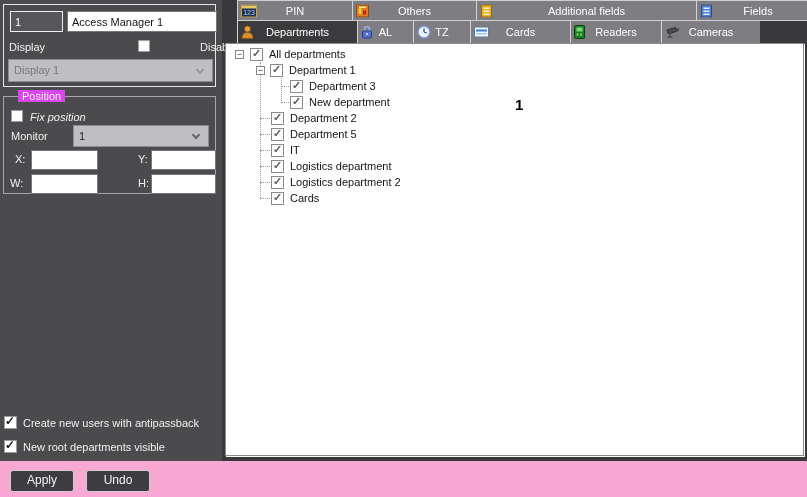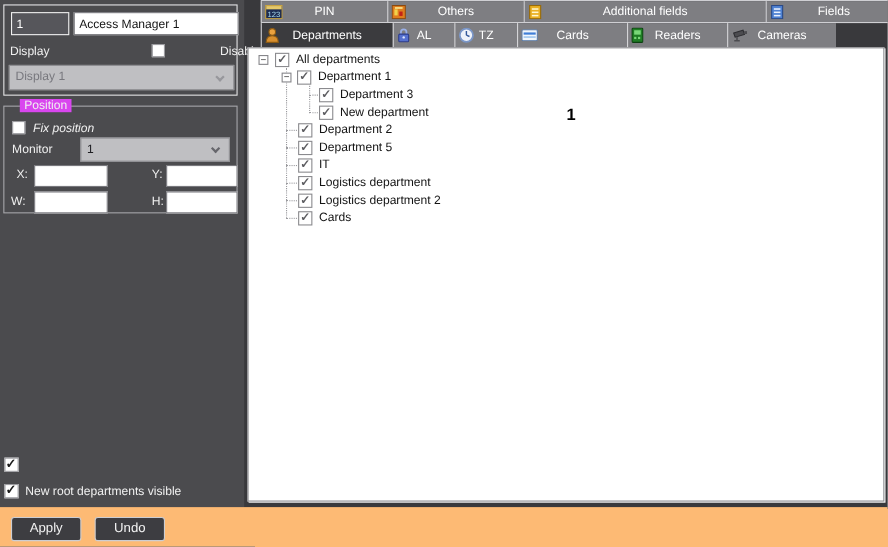--- a/index.html
+++ b/index.html
@@ -58,21 +58,21 @@
   #x-label { left:11px; top:56px; } #x-input { left:27px; top:53px; }
   #y-label { left:134px; top:56px; } #y-input { left:147px; top:53px; width:65px; }
   #w-label { left:6px; top:80px; } #w-input { left:27px; top:77px; }
   #h-label { left:134px; top:80px; } #h-input { left:147px; top:77px; width:65px; }
 
   .opt-box { width:13px; height:13px; }
   #opt1-cb { left:4px; top:416px; } #opt1-label { left:23px; top:417px; }
   #opt2-cb { left:4px; top:440px; } #opt2-label { left:23px; top:441px; }
 
   
-  #bottom-strip { left:0; top:461px; width:807px; height:36px; background:#fdba74; }
+  #bottom-strip { left:0; top:461px; width:807px; height:36px; background:#f9a8d4; }
   .btn {
     position:absolute; top:9px; width:64px; height:22px;
     background:#3d3d41; border:1px solid #cdcdd1; border-radius:3px;
     color:#f2f2f2; font-size:12px; text-align:center; line-height:19px; cursor:default;
   }
   #apply-btn { left:10px; } #undo-btn { left:86px; }
 
   
   #right-area { left:222px; top:0; width:585px; height:461px; }
   .tabs-row { position:absolute; left:3px; width:582px; display:flex;margin-left:12px; }
@@ -152,20 +152,21 @@
     <input id="y-input" class="coord-input txt-input" value="" style="">
     <span id="w-label" class="coord-label">W:</span>
     <input id="w-input" class="coord-input txt-input" value="" style="">
     <span id="h-label" class="coord-label">H:</span>
     <input id="h-input" class="coord-input txt-input" value="" style="">
   </div>
 
   <span id="opt1-cb" class="cb-box opt-box checked">
       <span class="mark">✓</span>
     </span>
+  <span id="opt1-label" class="abs stat">Create new users with antipassback</span>
   <span id="opt2-cb" class="cb-box opt-box checked">
       <span class="mark">✓</span>
     </span>
   <span id="opt2-label" class="abs stat">New root departments visible</span>
 </div>
 
 <div id="bottom-strip" class="abs">
   <div id="apply-btn" class="btn">Apply</div>
   <div id="undo-btn" class="btn">Undo</div>
 </div>

